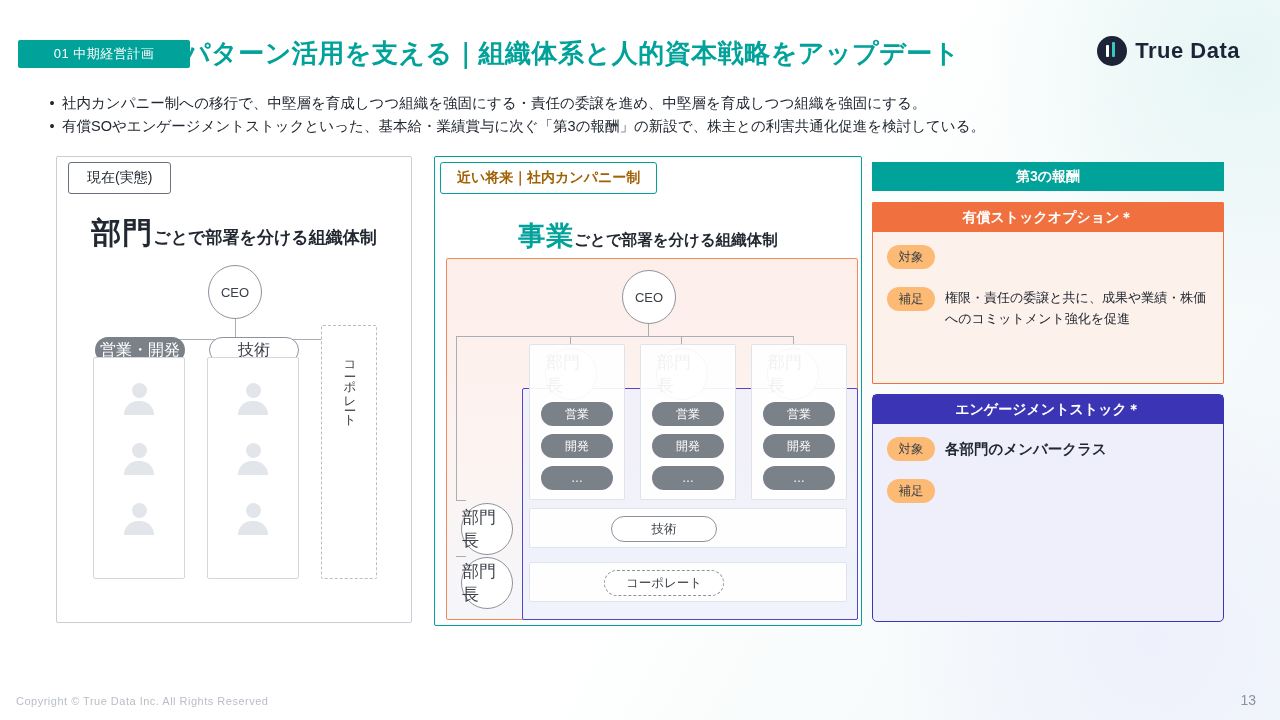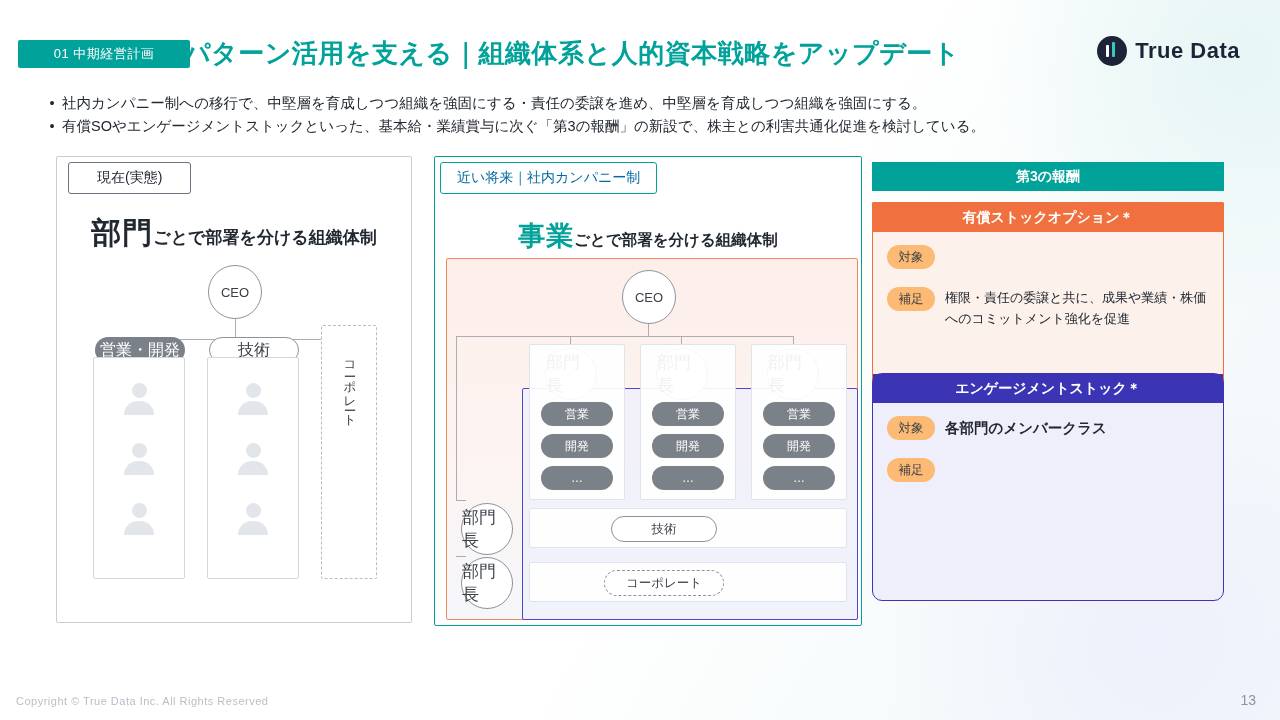--- a/index.html
+++ b/index.html
@@ -56,21 +56,21 @@
   .bullet .dot { width: 20px; flex: 0 0 20px; text-align: center; color: #222831; }
 
   
   .panel-left {
     position: absolute; left: 56px; top: 156px;
     width: 356px; height: 467px;
     border: 1px solid #c9ced6; border-radius: 2px; background: #ffffff;
   }
   .label-box {
     position: absolute; left: 68px; top: 162px;
-    padding: 6px 28px; border: 1px solid #6b7280; border-radius: 3px;
+    padding: 6px 18px; border: 1px solid #6b7280; border-radius: 3px;
     background: #ffffff; font-size: 14px; color: #222831;
   }
   .left-title {
     position: absolute; left: 0; top: 56px; width: 100%;
     text-align: center; color: #222831;
   }
   .left-title .big { font-size: 30px; font-weight: bold; letter-spacing: 1px; }
   .left-title .sm { font-size: 17px; font-weight: bold; }
 
   .ceo-circle {
@@ -108,21 +108,21 @@
 
   
   .panel-mid {
     position: absolute; left: 434px; top: 156px;
     width: 428px; height: 470px;
     border: 1px solid #00a29a; border-radius: 2px; background: #ffffff;
   }
   .label-box-mid {
     position: absolute; left: 440px; top: 162px;
     padding: 6px 16px; border: 1px solid #00a29a; border-radius: 3px;
-    background: #ffffff; font-size: 14px; color: #0369a1;
+    background: #ffffff; font-size: 14px; color: #a16207; font-weight: bold;
   }
   .mid-title { position: absolute; left: 434px; top: 218px; width: 428px; text-align: center; }
   .mid-title .big { font-size: 27px; font-weight: bold; color: #00a29a; letter-spacing: 1px; }
   .mid-title .sm { font-size: 15.5px; font-weight: bold; color: #222831; }
 
   .mid-orange {
     position: absolute; left: 446px; top: 258px; width: 412px; height: 362px;
     border: 1px solid #f08a5d; border-radius: 2px;
     background: linear-gradient(180deg, #fdeeea 0%, #fdf4f1 55%, #f5f6fb 100%);
   }
@@ -163,22 +163,22 @@
   .r-head {
     position: absolute; left: 872px; top: 162px; width: 352px; height: 29px;
     background: #00a29a; color: #fff; font-size: 14px; font-weight: bold;
     display: flex; align-items: center; justify-content: center;
   }
   .card-orange {
     position: absolute; left: 872px; top: 202px; width: 352px; height: 182px;
     border: 1px solid #f0713f; background: #fdf1ec; border-radius: 1px;
   }
   .card-blue {
-    position: absolute; left: 872px; top: 373px; width: 352px; height: 228px;
-    border: 1px solid #3b35b5; background: #eeeffa; border-radius: 10px;
+    position: absolute; left: 872px; top: 394px; width: 352px; height: 228px;
+    border: 1px solid #3b35b5; background: #eeeffa; border-radius: 5px;
   }
   .card-title {
     position: absolute; left: 0; top: 0; width: 100%; height: 29px;
     color: #ffffff; font-size: 14px; font-weight: bold;
     display: flex; align-items: center; justify-content: center;
   }
   .ct-orange { background: #f0713f; }
   .ct-blue { background: #3b35b5; }
   .row { position: absolute; display: flex; align-items: flex-start; gap: 10px; }
   .tag {

